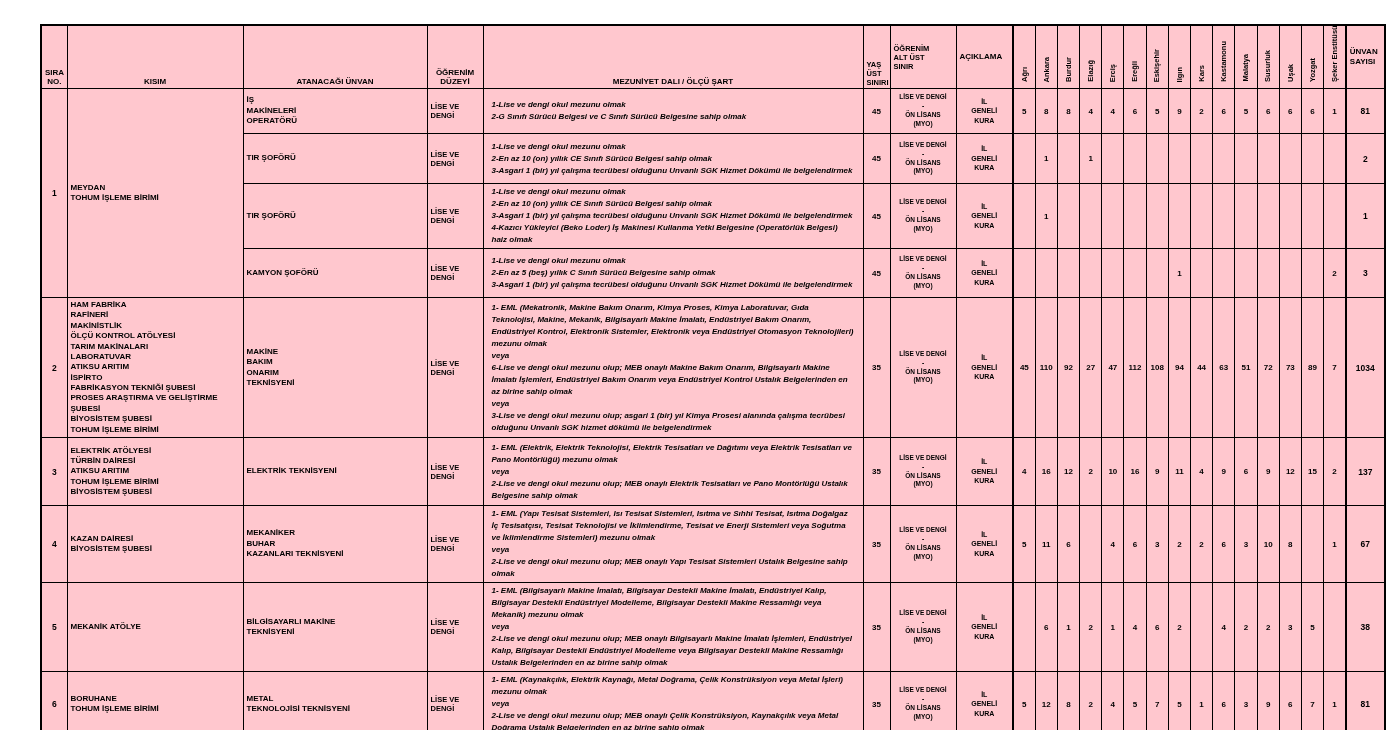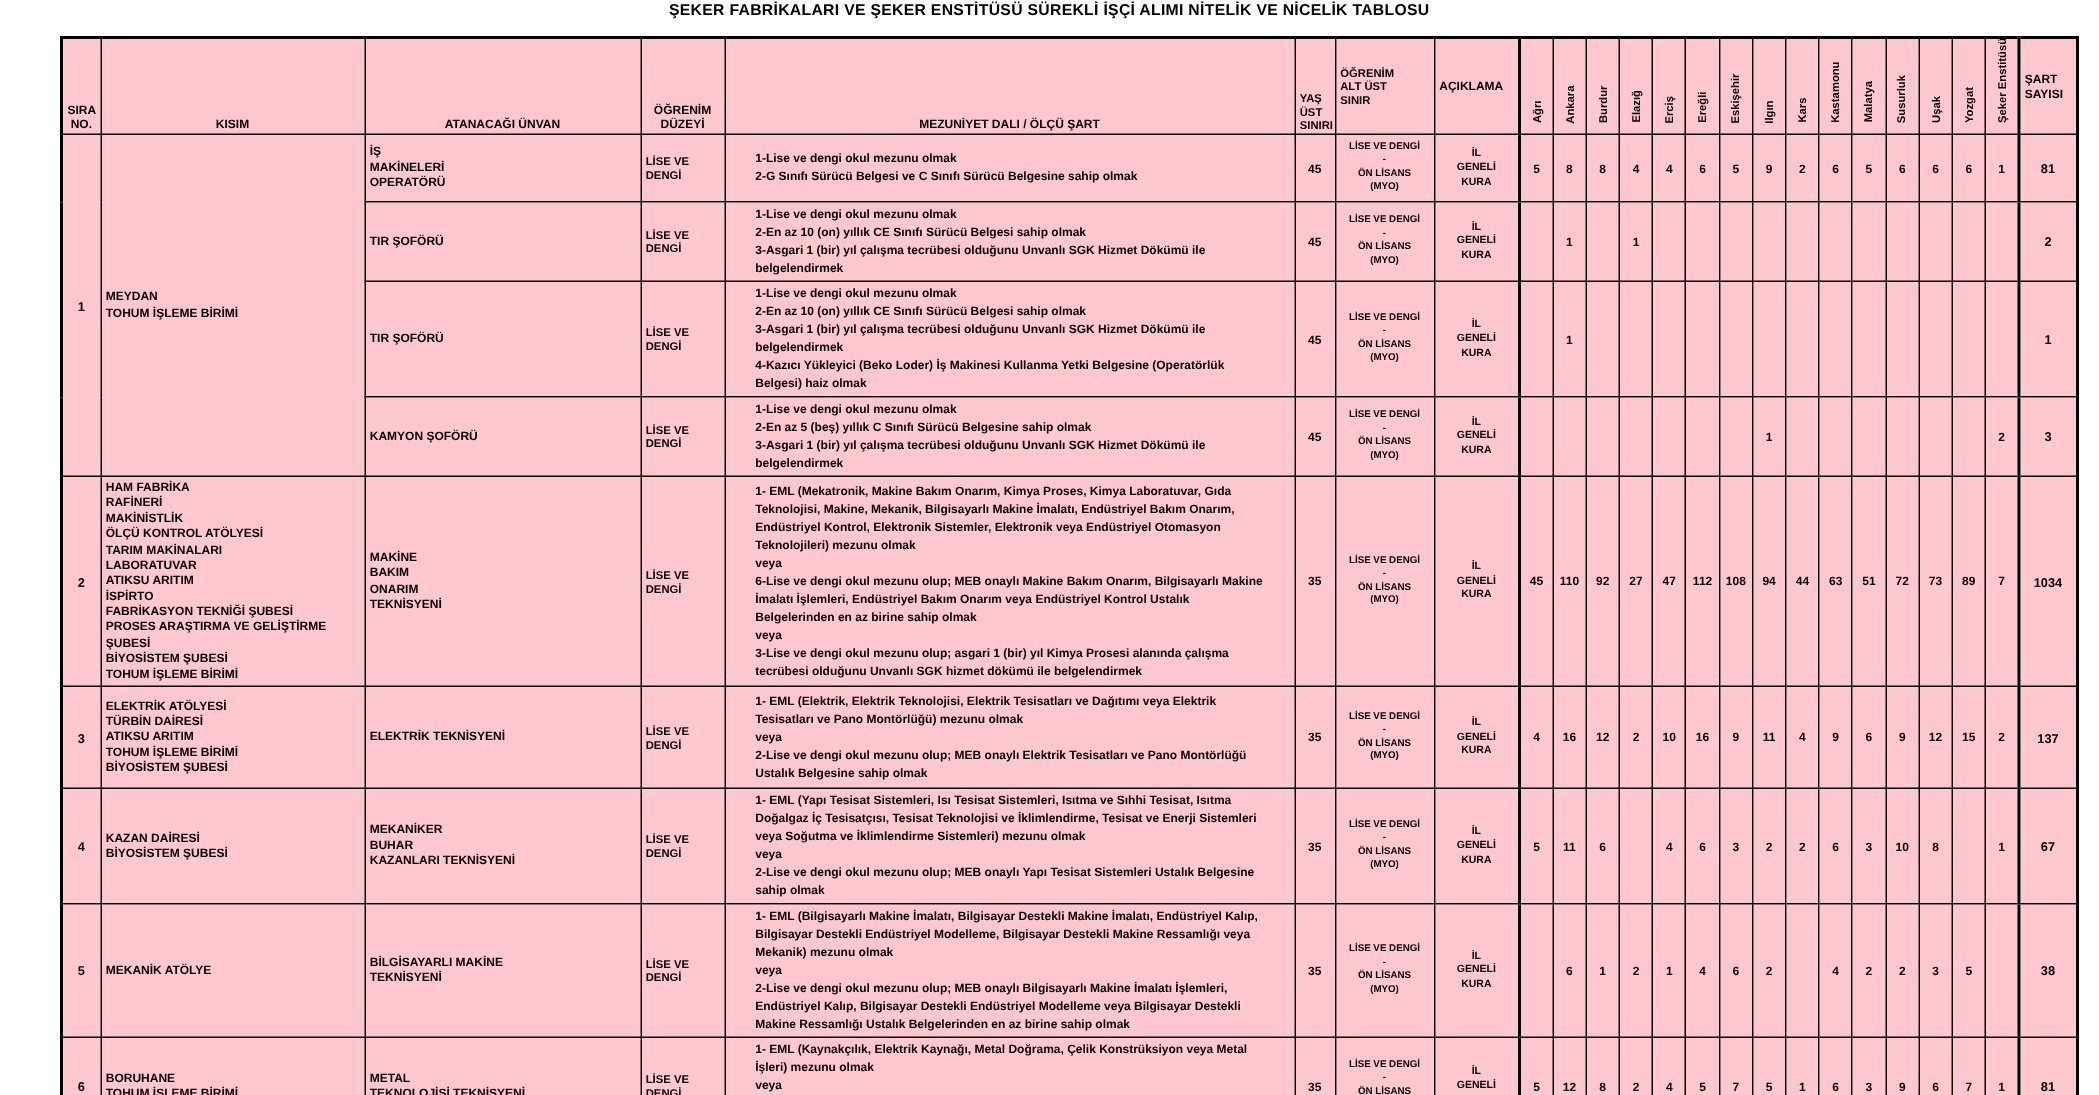--- a/index.html
+++ b/index.html
@@ -26,32 +26,31 @@
   th.hc { text-align:left; }
   th.city { vertical-align:bottom; text-align:center; padding:2px 0; }
   th.city .vtext {
     display:inline-block; writing-mode:vertical-rl; transform:rotate(180deg);
     font-size:7.5px; line-height:1; max-height:54px; white-space:nowrap;
   }
   td.sira  { text-align:center; font-size:8.5px; vertical-align:middle; }
   td.kisim { font-size:8px;  vertical-align:middle; line-height:1.3;margin-top:15px; }
   td.unvan { font-size:8px;  vertical-align:middle; line-height:1.3; }
   td.duz   { font-size:7.5px; vertical-align:middle; }
-  td.mez   { font-size:8px;  vertical-align:middle; line-height:12px; padding:2px 20px; }
+  td.mez   { font-size:8px;  vertical-align:middle; line-height:12px; padding:2px 8px;font-style:italic; }
   td.yas   { text-align:center; font-size:8px; vertical-align:middle; }
   td.altust{ text-align:center; font-size:6.5px; line-height:1.35; vertical-align:middle; padding:1px 0; }
   td.acik  { text-align:center; font-size:7px;  line-height:1.35; vertical-align:middle; padding:1px 0; }
   td.cnt   { text-align:center; font-size:8px;  vertical-align:middle; padding:0; }
   td.tot   { text-align:center; font-size:8.5px; vertical-align:middle; padding:0; }
 </style>
 </head>
 <body>
 
 <div class="page">
-  <div class="doc-title">ŞEKER FABRİKALARI VE ŞEKER ENSTİTÜSÜ SÜREKLİ İŞÇİ ALIMI NİTELİK VE NİCELİK TABLOSU</div>
   <table class="tbl">
       <colgroup>
         <col style="width: 26px;">
         <col style="width: 176px;">
         <col style="width: 184px;">
         <col style="width: 56px;">
         <col style="width: 380px;">
         <col style="width: 27px;">
         <col style="width: 66px;">
         <col style="width: 57px;">
@@ -101,21 +100,21 @@
           <th class="city"><span class="vtext">Eskişehir</span></th>
           <th class="city"><span class="vtext">Ilgın</span></th>
           <th class="city"><span class="vtext">Kars</span></th>
           <th class="city"><span class="vtext">Kastamonu</span></th>
           <th class="city"><span class="vtext">Malatya</span></th>
           <th class="city"><span class="vtext">Susurluk</span></th>
           <th class="city"><span class="vtext">Uşak</span></th>
           <th class="city"><span class="vtext">Yozgat</span></th>
           <th class="city"><span class="vtext">Şeker Enstitüsü</span></th>
           <th class="h hc bL" style="vertical-align: middle;">
-            <div>ŞART</div>
+            <div>ÜNVAN</div>
             <div>SAYISI</div>
           </th>
         </tr>
       </thead>
       <tbody>
         <tr style="height: 45px;">
           <td class="sira" rowspan="4">1</td>
           <td class="kisim" rowspan="4">
             <div>MEYDAN</div>
             <div>TOHUM İŞLEME BİRİMİ</div>

